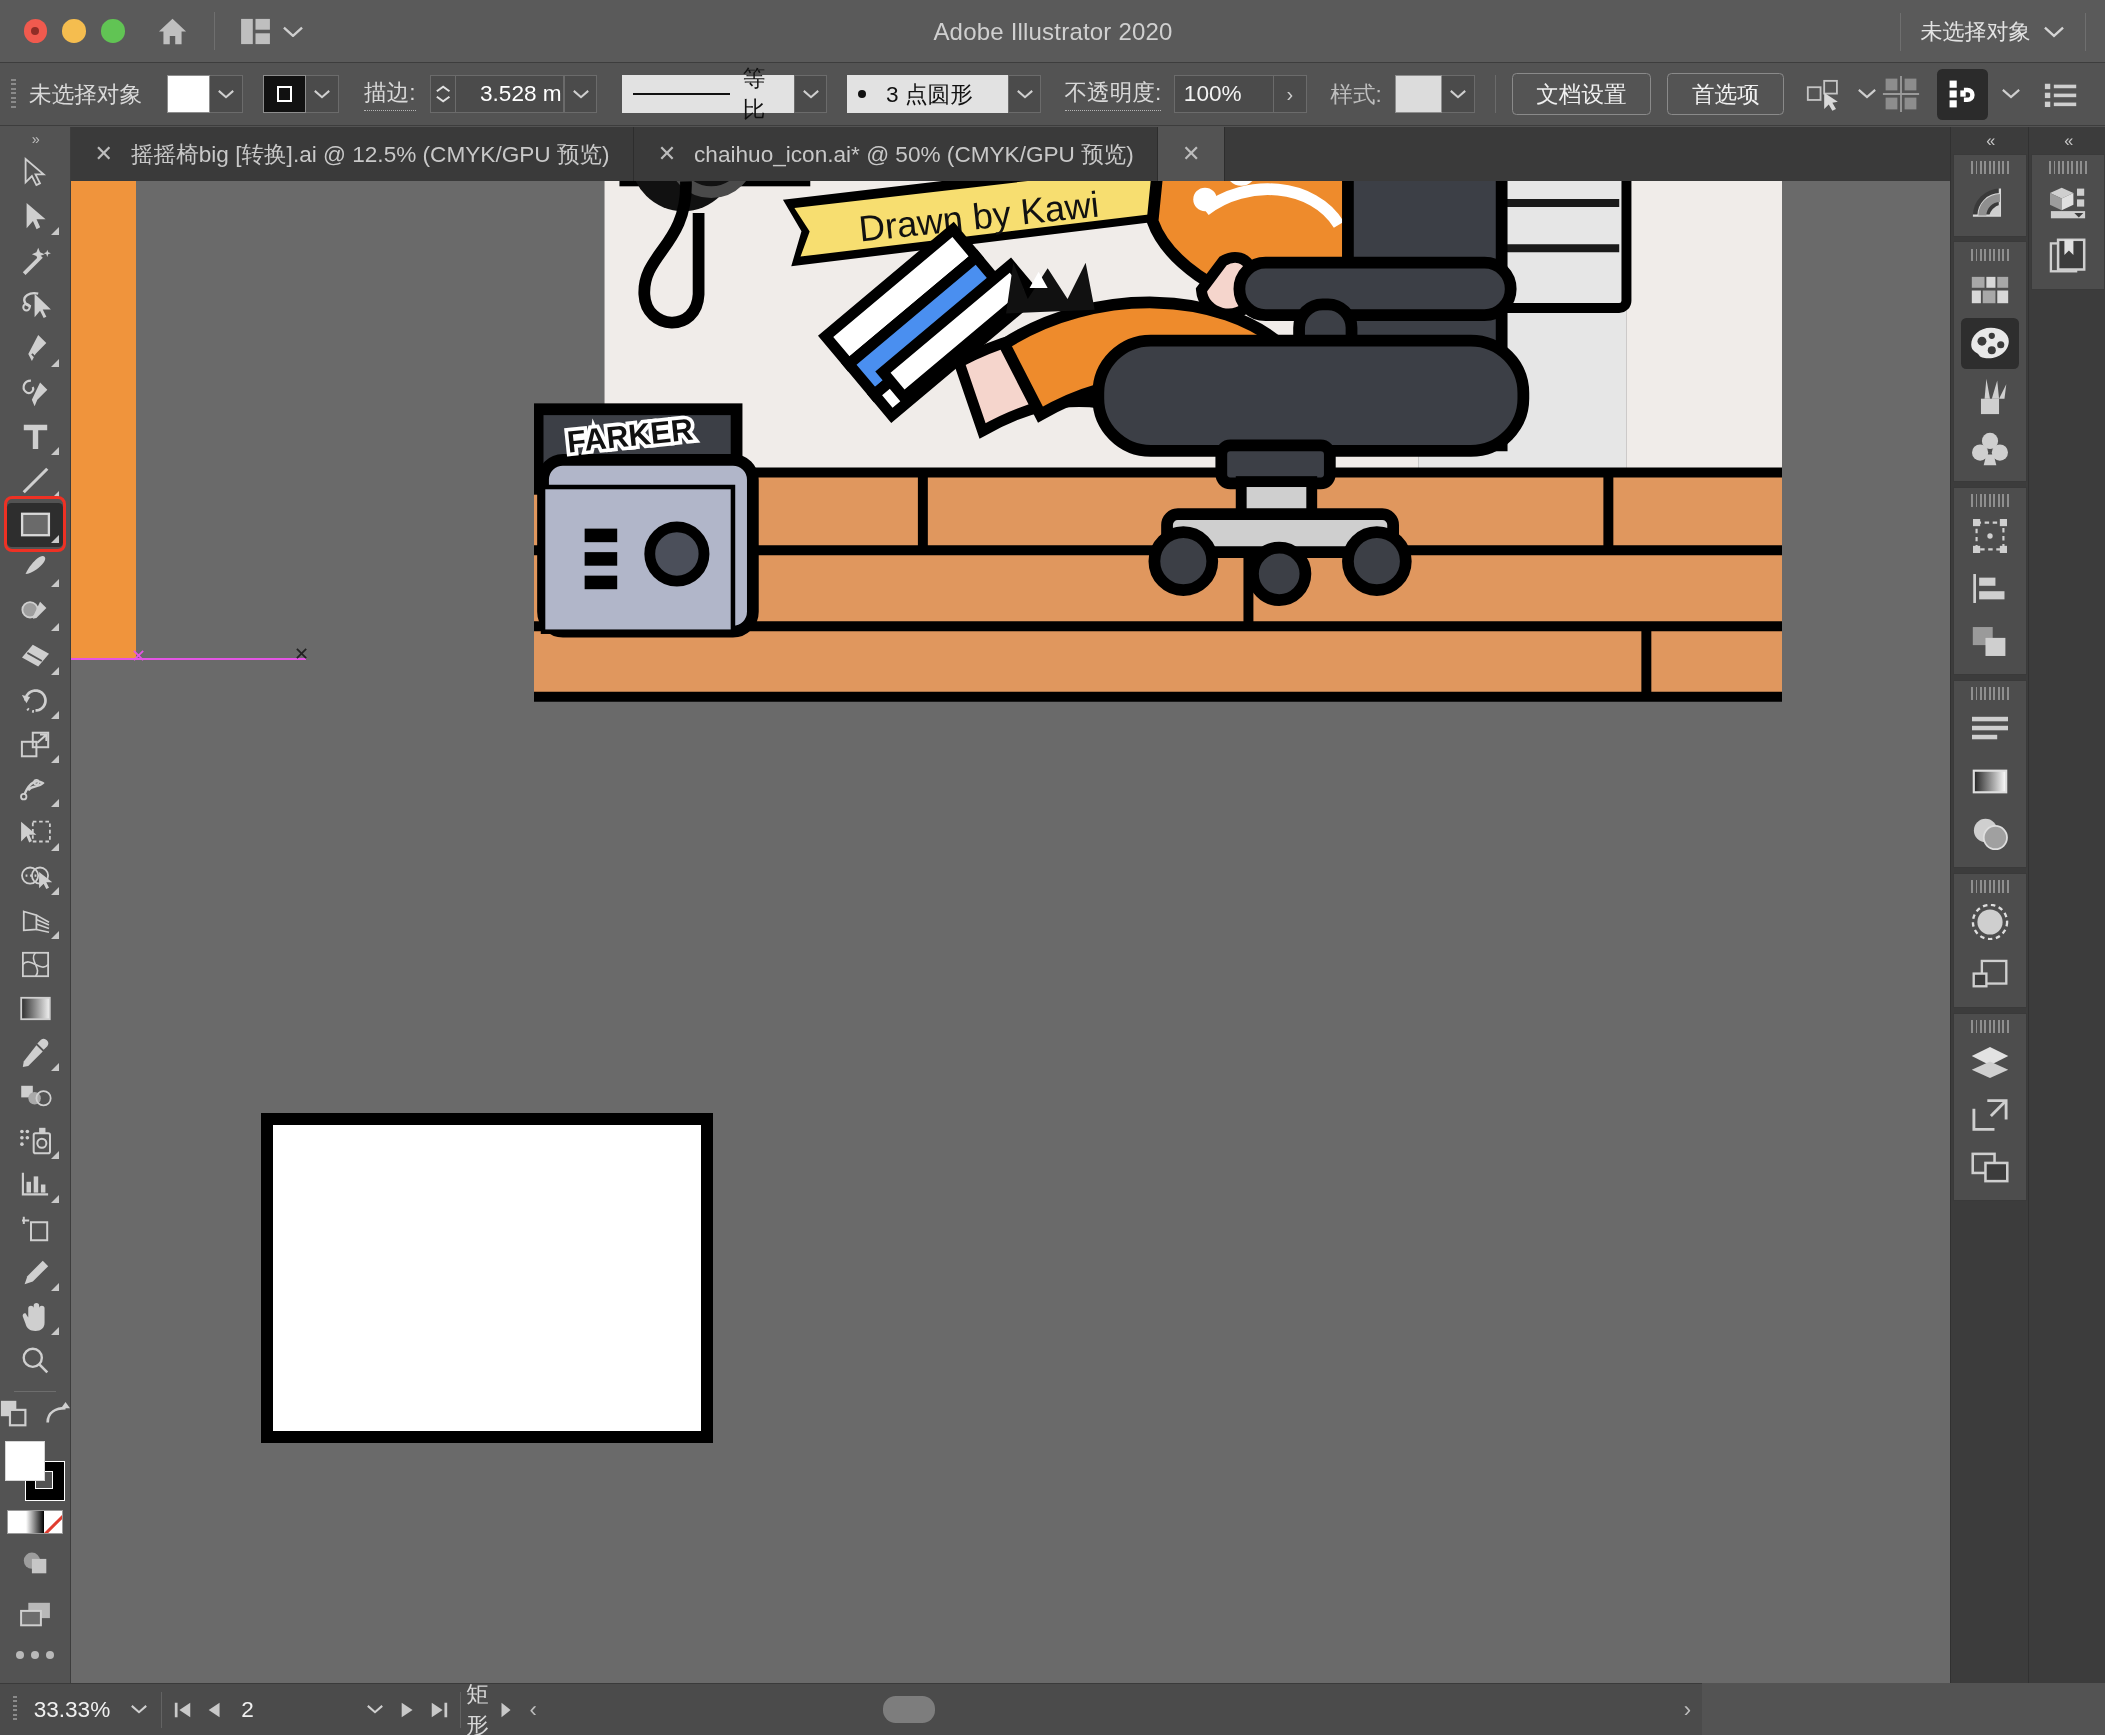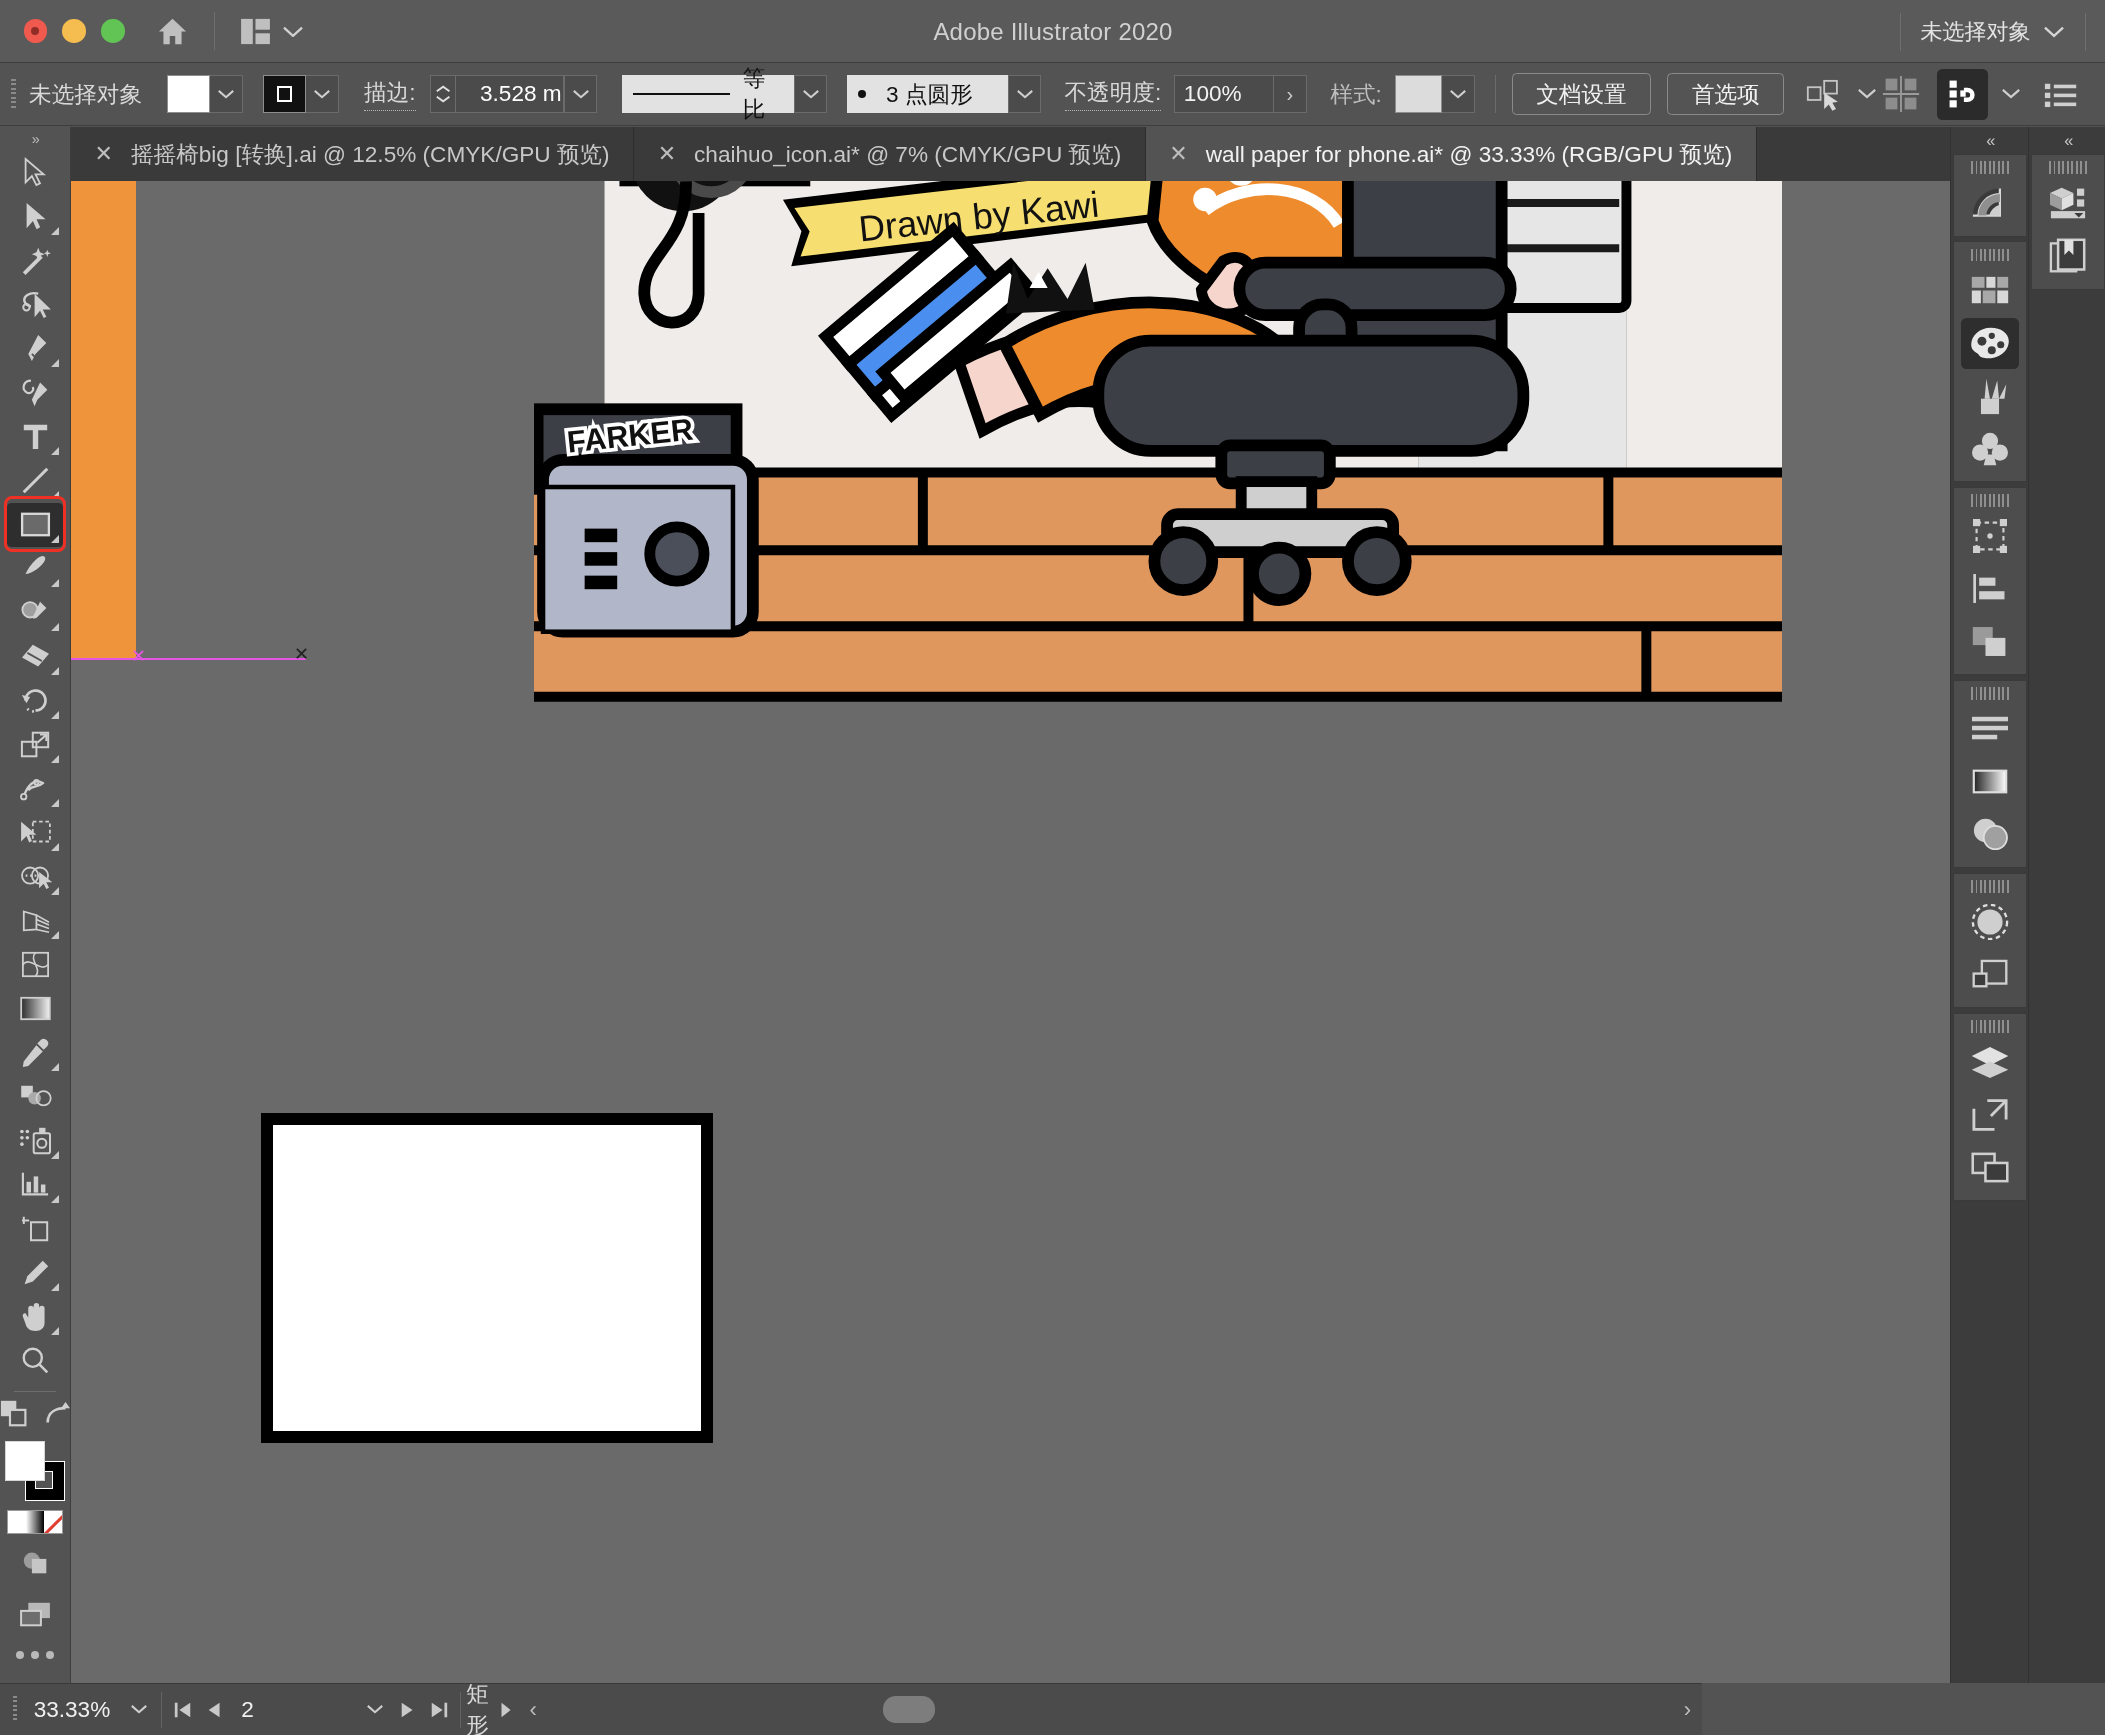--- a/index.html
+++ b/index.html
@@ -375,25 +375,24 @@
   </div>
 
   <div class="tabbar">
     <div class="tabgutter"></div>
     <div class="tab">
       <span class="x">✕</span>
       <span>摇摇椅big [转换].ai @ 12.5% (CMYK/GPU 预览)</span>
     </div>
     <div class="tab">
       <span class="x">✕</span>
-      <span>chaihuo_icon.ai* @ 7% (CMYK/GPU 预览)</span>
+      <span>chaihuo_icon.ai* @ 50% (CMYK/GPU 预览)</span>
     </div>
     <div class="tab active">
       <span class="x">✕</span>
-      <span>wall paper for phone.ai* @ 33.33% (RGB/GPU 预览)</span>
     </div>
   </div>
 
   <div class="toolcol">
     <div class="tool-handle">»</div>
 
     <div class="tool">
       <svg class="ico" width="27" height="31" viewBox="0 0 30 34">
           <path d="M4 2v26l7-7 5 10 4-2-5-10h9z" stroke="#cfcfcf" stroke-width="2" fill="none"></path>
         </svg>

